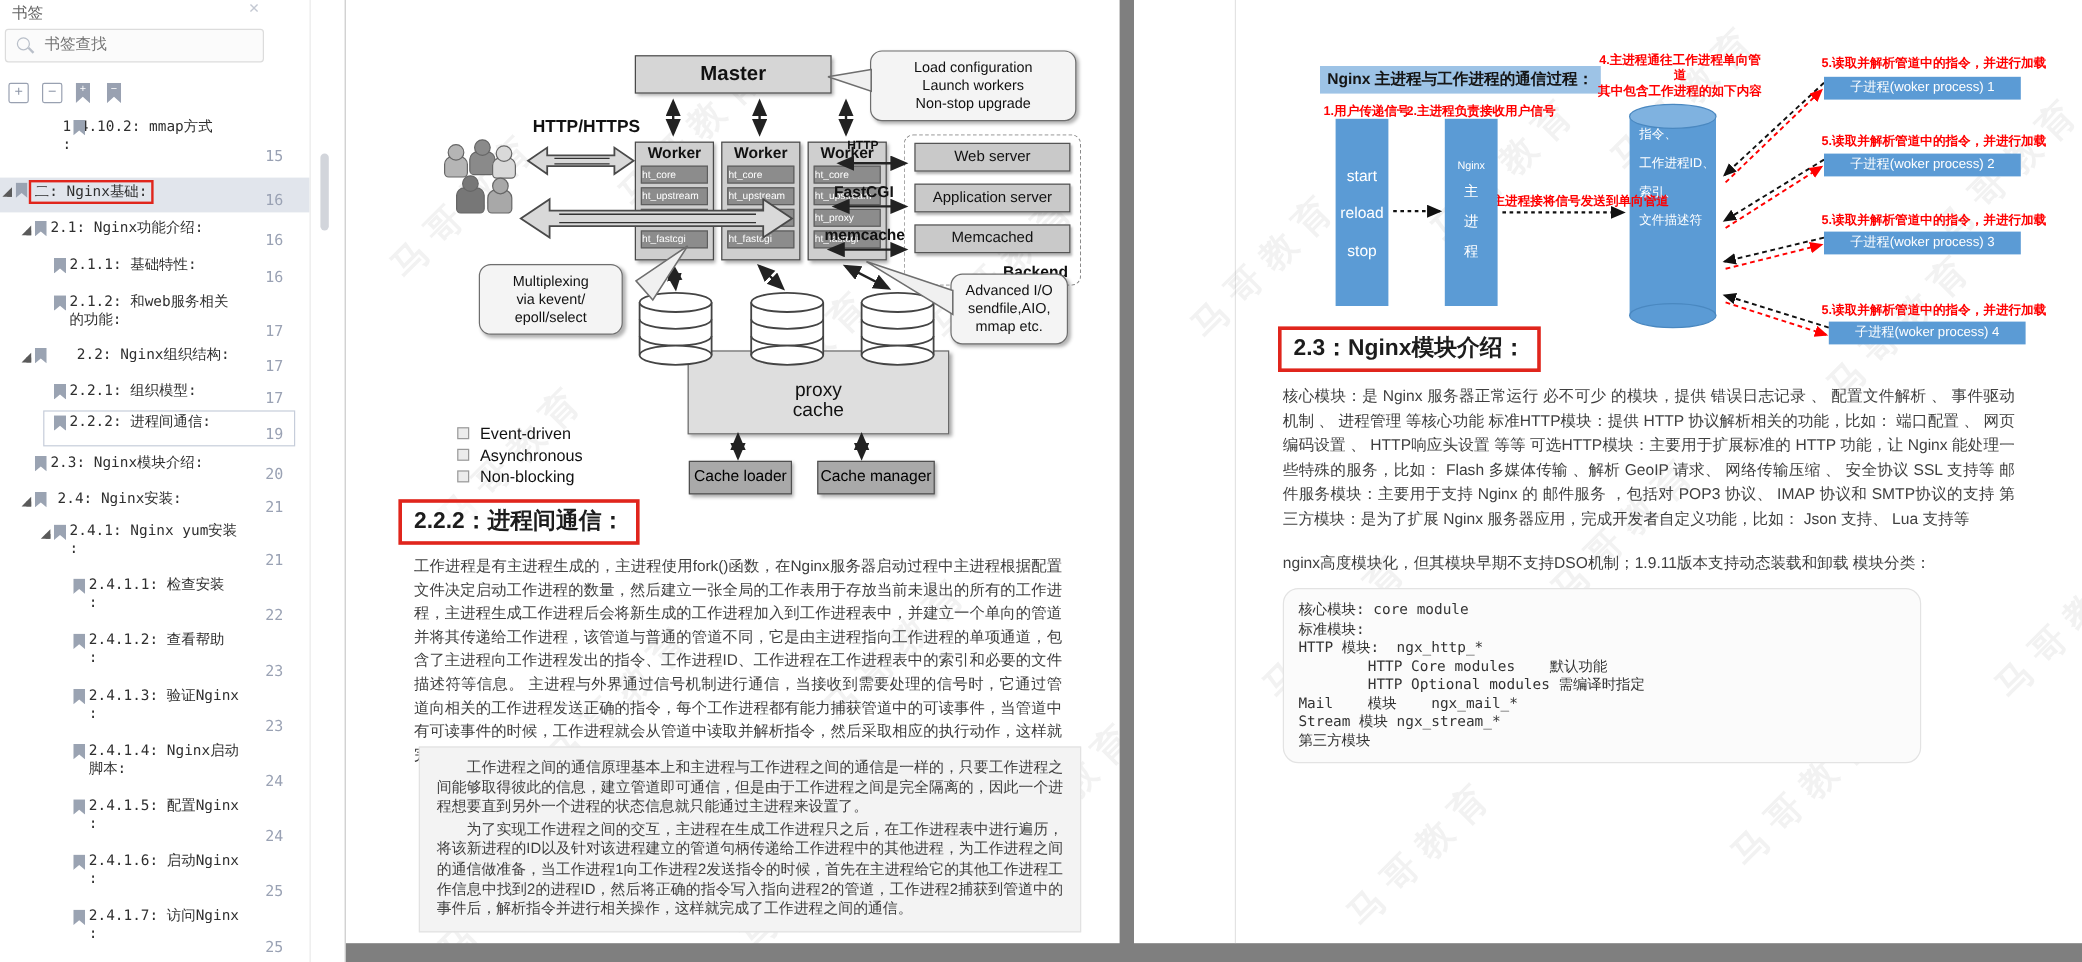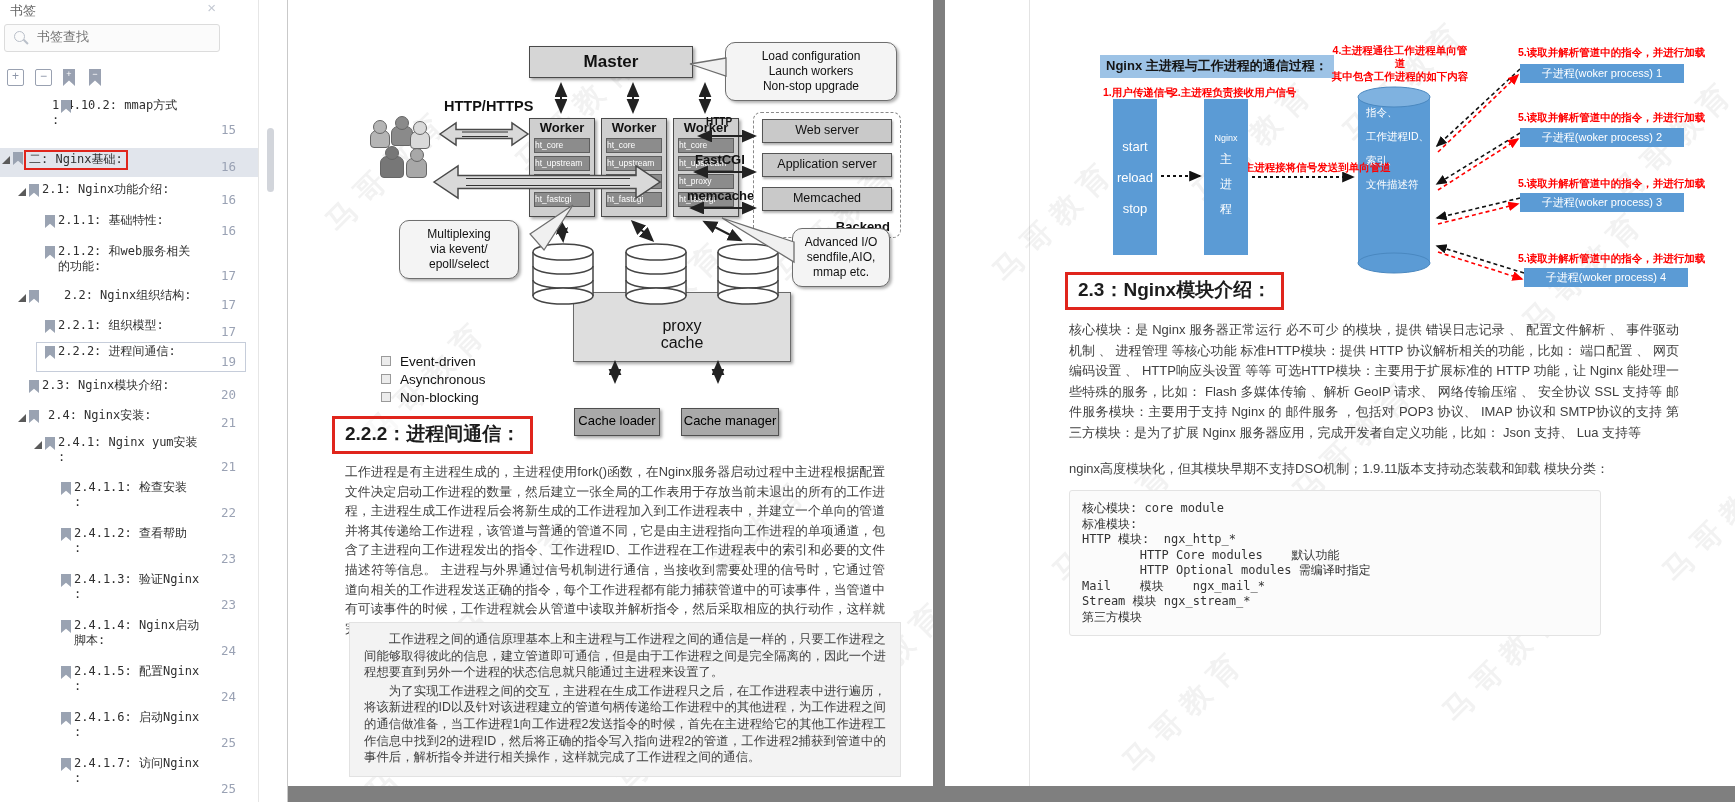--- a/index.html
+++ b/index.html
@@ -51,21 +51,21 @@
       text-align:center;white-space:pre-line;padding:6px 6px;box-shadow:2px 2px 3px rgba(0,0,0,.3);color:#111;}
   .httplbl{position:absolute;font-weight:bold;color:#111;}
   .backend{position:absolute;left:465px;top:112px;width:146px;height:124px;border:1.6px dashed #8a8a8a;border-radius:8px;}
   .bb{position:absolute;left:8px;width:128px;height:22px;background:#c9c9c9;border:1.4px solid #555;font-size:12.5px;
       text-align:center;line-height:21px;box-shadow:1px 2px 2px rgba(0,0,0,.3);color:#111;}
   .bl{position:absolute;right:10px;bottom:3px;font-size:13px;font-weight:bold;color:#111;}
   .proxy{position:absolute;left:285px;top:292px;width:216px;height:68px;background:#dedede;border:1.4px solid #6a6a6a;
       box-shadow:2px 2px 3px rgba(0,0,0,.35);}
   .proxy div{margin-top:24px;text-align:center;font-size:16px;line-height:17px;white-space:pre-line;color:#111;}
   .cbox{position:absolute;top:384px;height:26px;background:#a9a9a9;border:1.4px solid #4f4f4f;font-size:13px;text-align:center;
-      line-height:24px;box-shadow:2px 2px 3px rgba(0,0,0,.35);color:#000;margin-top:24px;}
+      line-height:24px;box-shadow:2px 2px 3px rgba(0,0,0,.35);color:#000;}
   .bul{position:absolute;left:93px;font-size:13.5px;color:#111;}
   .bul i{display:inline-block;width:8px;height:8px;border:1px solid #9a9a9a;background:#ececec;margin-right:9px;}
   .users{position:absolute;left:80px;top:112px;width:64px;height:78px;}
   .prsn{position:absolute;border-radius:7px 7px 4px 4px;border:1px solid #666;}
   .prsn::before{content:"";position:absolute;left:50%;top:-11px;transform:translateX(-50%);width:12px;height:12px;border-radius:50%;
       background:inherit;border:1px solid #666;}
   .svgabs{position:absolute;left:0;top:0;}
 
   .headbox{position:absolute;border:3px solid #e0251c;padding:2px 10px 4px;font-weight:bold;color:#1c1c1c;font-size:19px;white-space:nowrap;background:rgba(255,255,255,.5);}
   .paraL{position:absolute;left:57px;top:462px;width:540px;font-size:12.8px;line-height:19.6px;color:#3f3f3f;text-align:justify;}
@@ -79,21 +79,21 @@
   .bluecol{position:absolute;top:99px;width:44px;height:156px;background:#5b9bd5;color:#fff;display:flex;flex-direction:column;
       align-items:center;justify-content:center;}
   .bluecol .sg{font-size:13px;margin:8px 0;}
   .bluecol .nx{font-size:9px;margin-bottom:4px;}
   .bluecol .mc{font-size:12px;margin:4px 0;}
   .pipetxt{position:absolute;left:413px;top:106px;width:74px;color:#fff;font-size:10.5px;line-height:12px;padding-left:8px;}
   .pipetxt div{margin-bottom:12px;}
   .wbox{position:absolute;left:575px;width:164px;height:19px;background:#5b9bd5;color:#fff;font-size:11px;text-align:center;line-height:19px;}
   .paraR{position:absolute;left:124px;top:320px;width:610px;font-size:13px;line-height:20.5px;color:#3f3f3f;text-align:justify;}
   .modline{position:absolute;left:124px;top:460px;font-size:13px;color:#3f3f3f;}
-  .codeblk{position:absolute;left:124px;top:490px;width:506px;background:#fbfbfb;border:1px solid #e3e3e3;border-radius:3px;
+  .codeblk{position:absolute;left:124px;top:490px;width:506px;background:#fbfbfb;border:1px solid #e3e3e3;border-radius:13px;
       padding:10px 12px;font-family:"DejaVu Sans Mono","Liberation Mono",monospace;font-size:12px;line-height:15.5px;color:#333;}
   .codeblk div{white-space:pre;}
 </style>
 </head>
 <body>
 
 <div class="app">
 
   <div class="sidebar">
     <div class="sb-inner">

